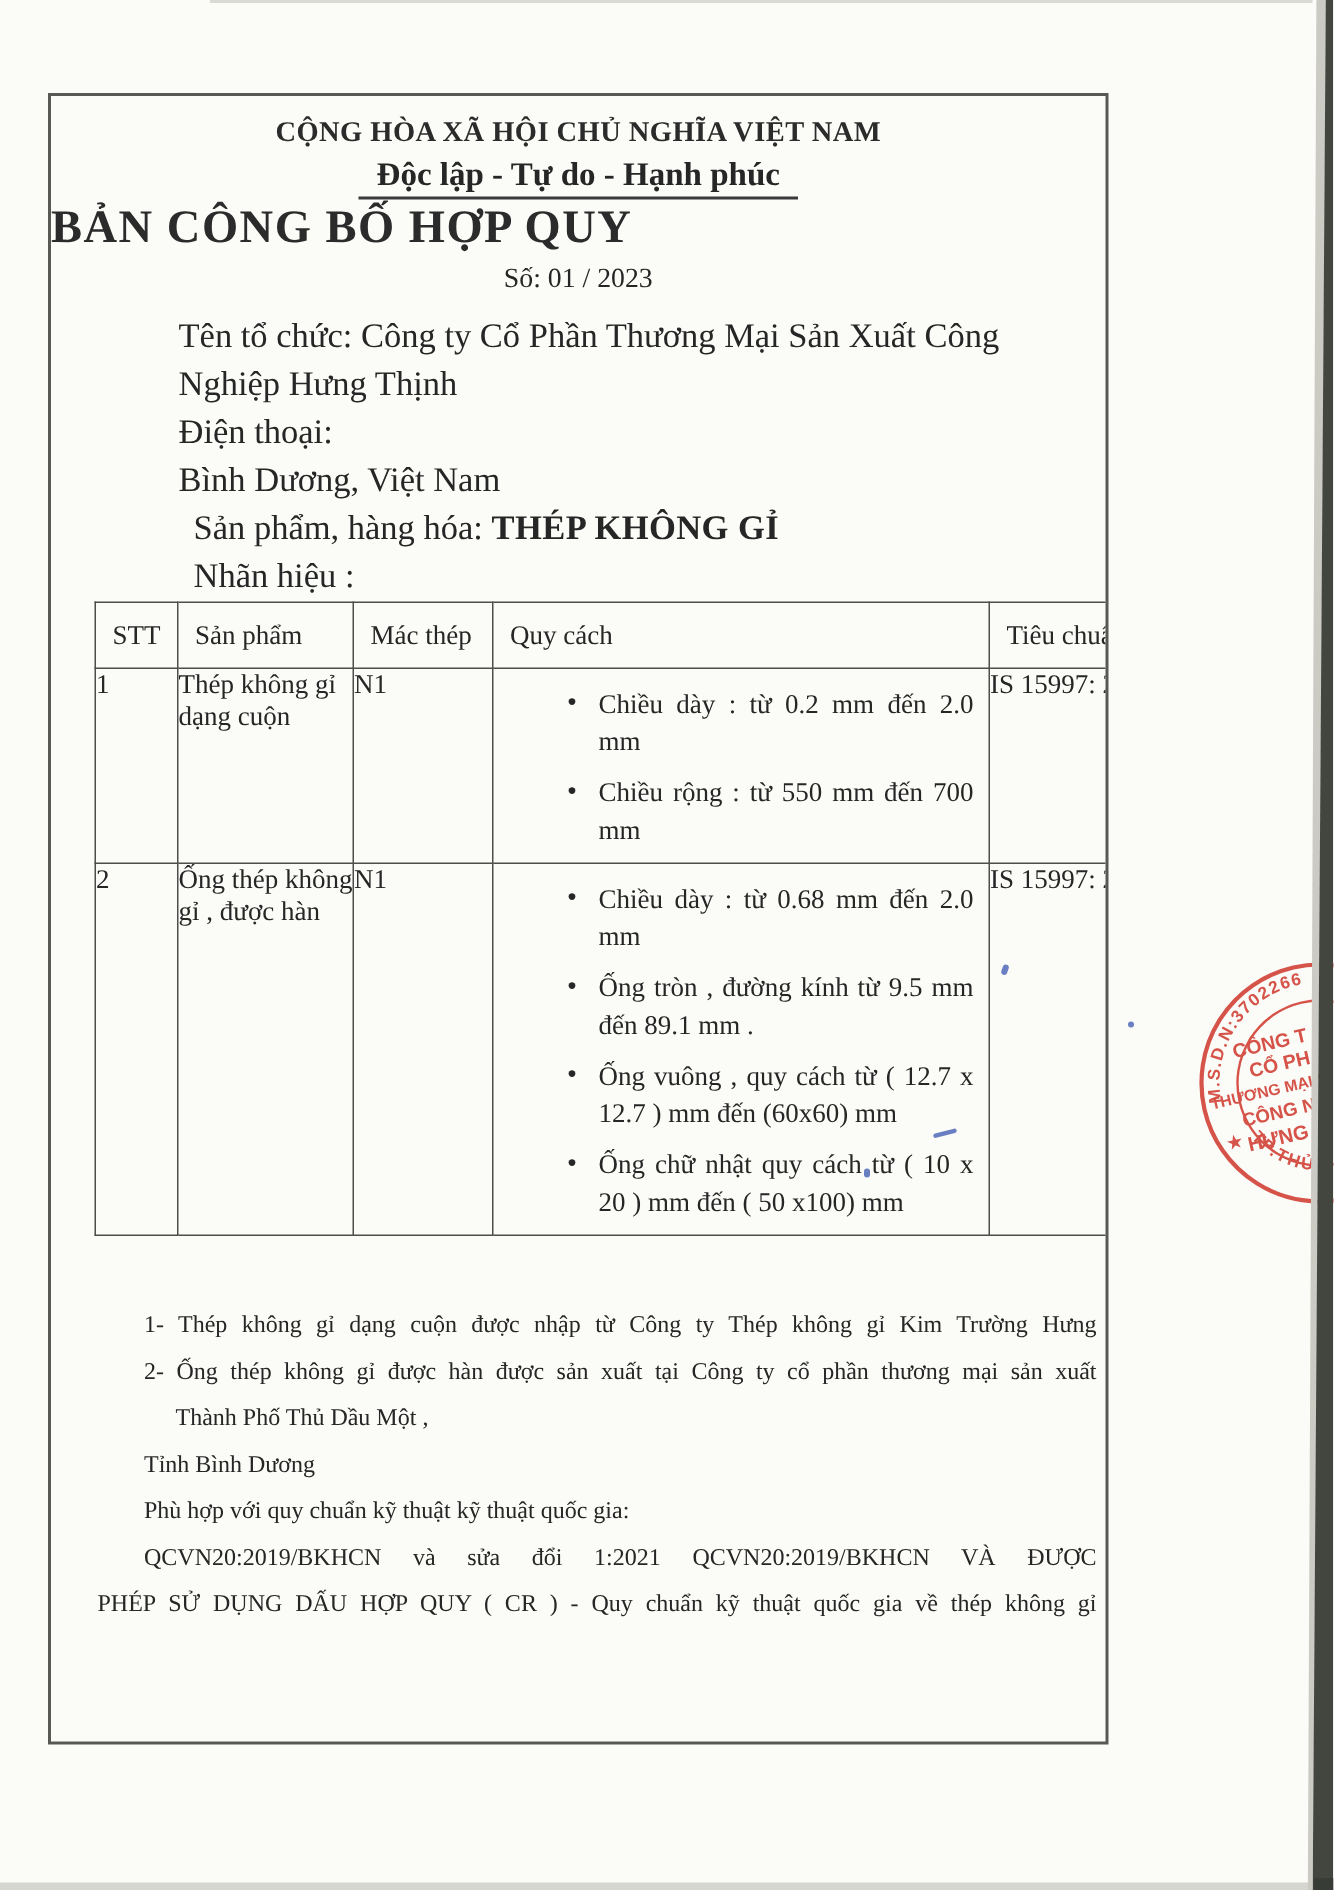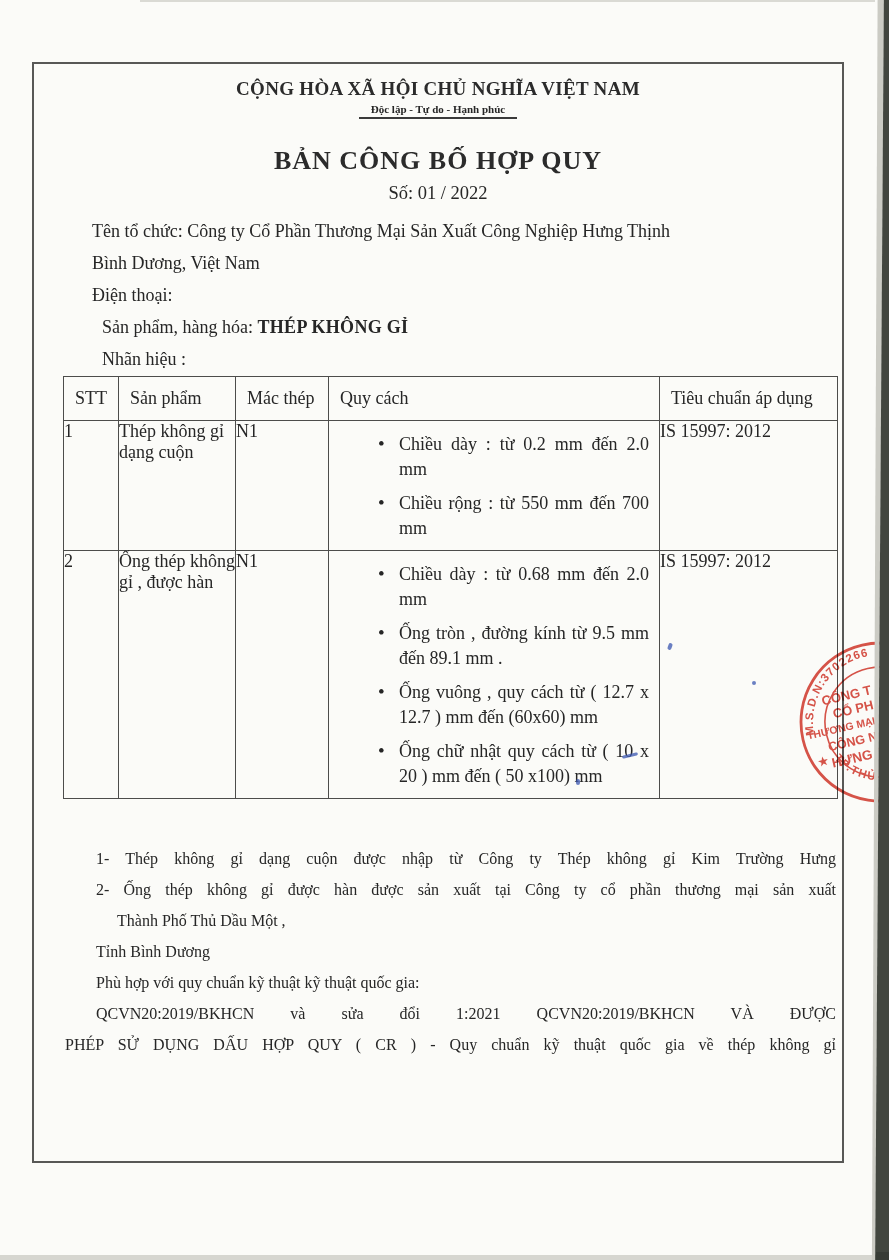--- a/index.html
+++ b/index.html
@@ -17,33 +17,33 @@
   .bottom-band{position:absolute;left:0;right:0;bottom:0;height:5px;background:#d6d6d0;z-index:49;}
   .corner-chip{position:absolute;right:0;bottom:0;width:13px;height:8px;background:#383c36;z-index:51;}
   .ink-mark{position:absolute;background:#3a55b0;border-radius:2px;opacity:.75;z-index:30;}
   .mark1{left:622px;top:754px;width:16px;height:3px;transform:rotate(-14deg);}
   .mark2{left:576px;top:779px;width:4px;height:6px;}
   .mark3{left:668px;top:643px;width:4px;height:7px;transform:rotate(20deg);}
   .mark4{left:752px;top:681px;width:4px;height:4px;border-radius:50%;}
 
   
   .doc-box{
-    position:absolute;left:32px;top:62px;width:812px;height:1101px;
+    position:absolute;left:32px;top:62px;width:707px;height:1101px;
     border:2px solid #585856;box-sizing:border-box;overflow:hidden;
   }
 
   
   .nat-h1{margin-top:14px;text-align:center;font-weight:bold;font-size:19px;letter-spacing:.3px;color:#2b2b2b;}
-  .nat-h2{margin-top:3px;text-align:center;font-weight:bold;font-size:11px;}
+  .nat-h2{margin-top:3px;text-align:center;font-weight:bold;font-size:22px;}
   .nat-h2 span{display:inline-block;border-bottom:2px solid #3a3a3a;padding:0 12px 2px 12px;}
-  .doc-title{margin-top:27px;text-align:center;font-weight:bold;font-size:26px;letter-spacing:1px;color:#2b2b2b;}
+  .doc-title{font-weight:bold;font-size:31px;letter-spacing:1px;color:#2b2b2b;}
   .doc-num{margin-top:7px;text-align:center;font-size:18.5px;}
 
   
-  .info{margin-top:11px;padding-left:58px;padding-right:6px;font-size:18px;line-height:32px;}
+  .info{margin-top:11px;padding-left:58px;padding-right:6px;font-size:23px;line-height:32px;margin-left:27px;}
   .info .just{text-align:justify;text-align-last:justify;}
   .ind2{margin-left:10px;}
   .bold{font-weight:bold;letter-spacing:.3px;}
 
   
   table.spec{border-collapse:collapse;margin-left:29px;margin-top:1px;width:774px;table-layout:fixed;font-size:18px;}
   table.spec td,table.spec th{border:1.5px solid #4d4d4b;vertical-align:top;box-sizing:border-box;font-weight:normal;text-align:left;padding:0;}
   col.c1{width:55px;} col.c2{width:117px;} col.c3{width:93px;} col.c4{width:331px;} col.c5{width:178px;}
   tr.hdr td{height:44px;vertical-align:middle;padding:2px 8px 2px 11px;}
   tr.hdr td.cstt{text-align:center;padding-left:2px;padding-right:2px;}
@@ -83,26 +83,26 @@
 <div class="ink-mark mark4"></div>
 
 <div class="doc-box">
 
   <div class="nat-h1">CỘNG HÒA XÃ HỘI CHỦ NGHĨA VIỆT NAM</div>
   <div class="nat-h2">
     <span>Độc lập - Tự do - Hạnh phúc</span>
   </div>
 
   <div class="doc-title">BẢN CÔNG BỐ HỢP QUY</div>
-  <div class="doc-num">Số: 01 / 2022</div>
+  <div class="doc-num">Số: 01 / 2023</div>
 
   <div class="info">
     <div>Tên tổ chức: Công ty Cổ Phần Thương Mại Sản Xuất Công Nghiệp Hưng Thịnh</div>
+    <div>Điện thoại:</div>
     <div>Bình Dương, Việt Nam</div>
-    <div>Điện thoại:</div>
     <div class="ind2">
       <span>Sản phẩm, hàng hóa:</span>
       <span class="bold">THÉP KHÔNG GỈ</span>
     </div>
     <div class="ind2">Nhãn hiệu :</div>
   </div>
 
   <table class="spec">
     <colgroup>
       <col class="c1">

